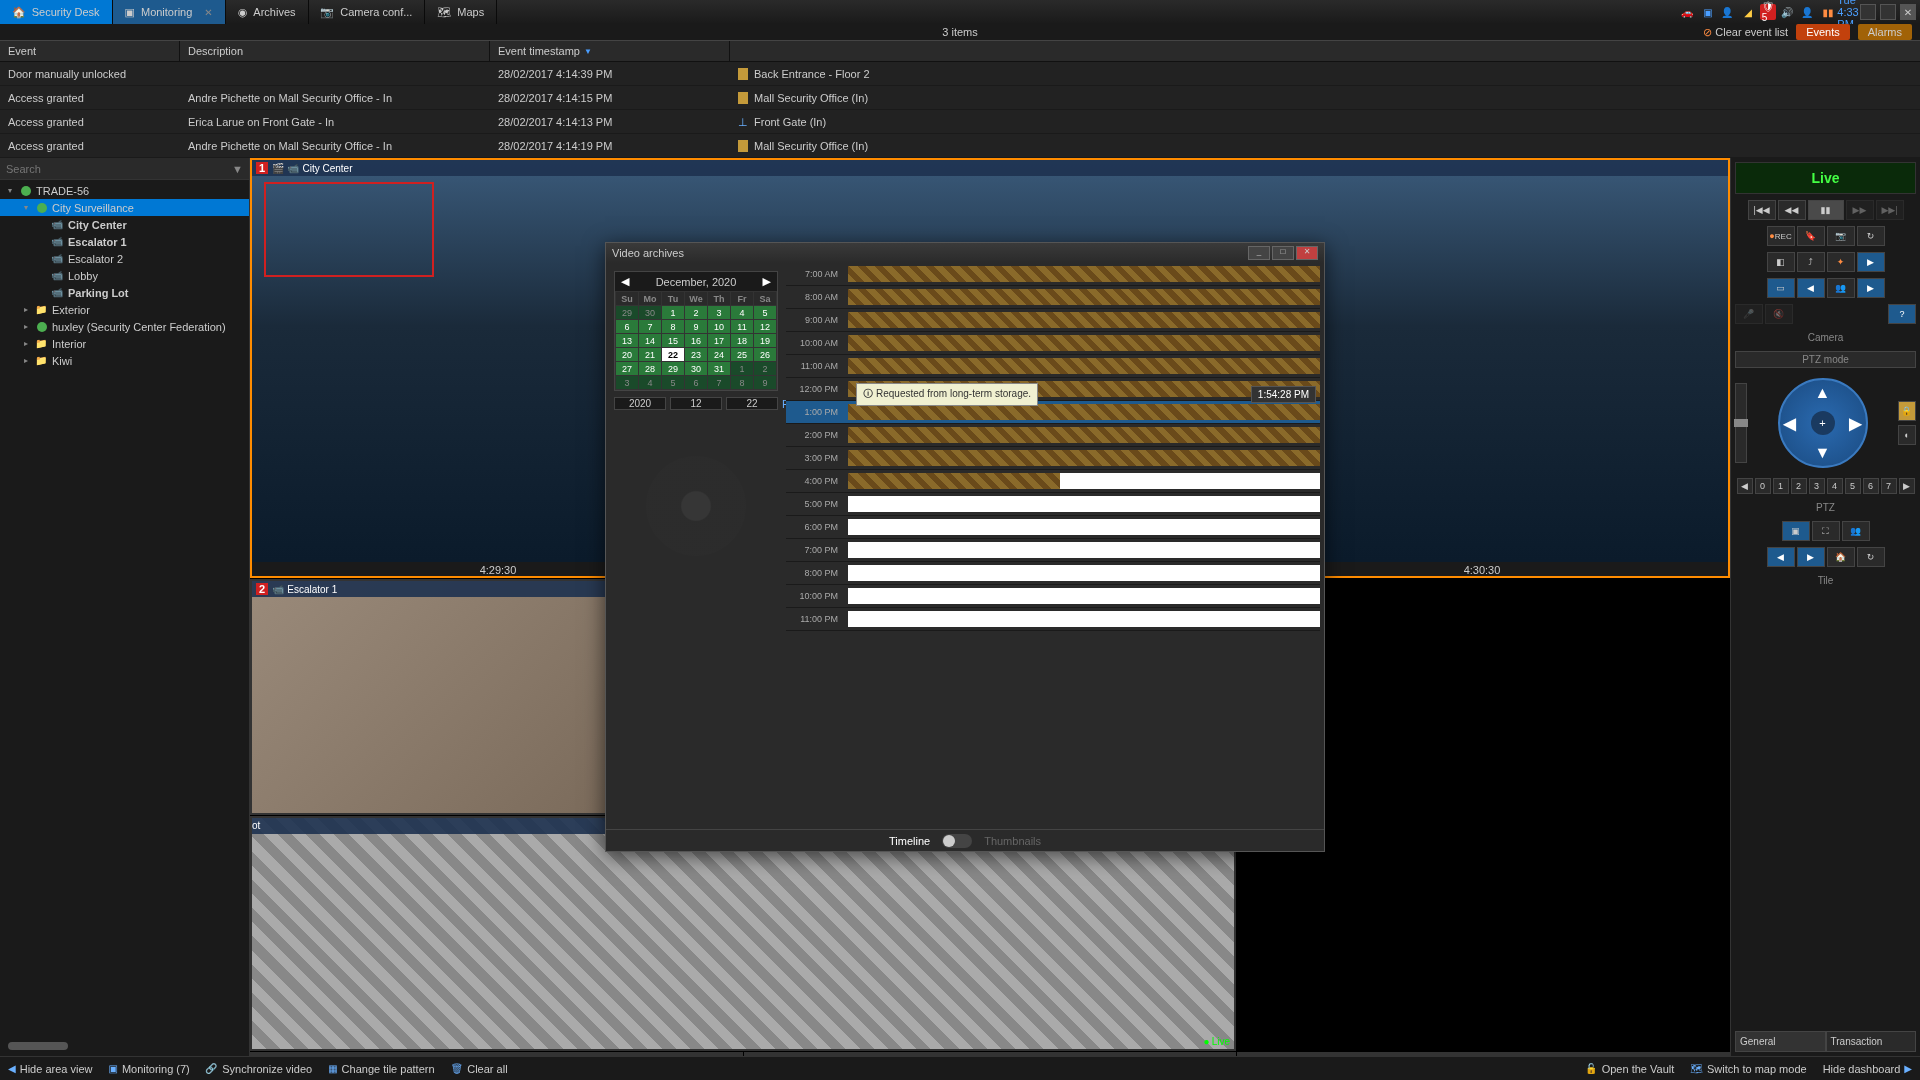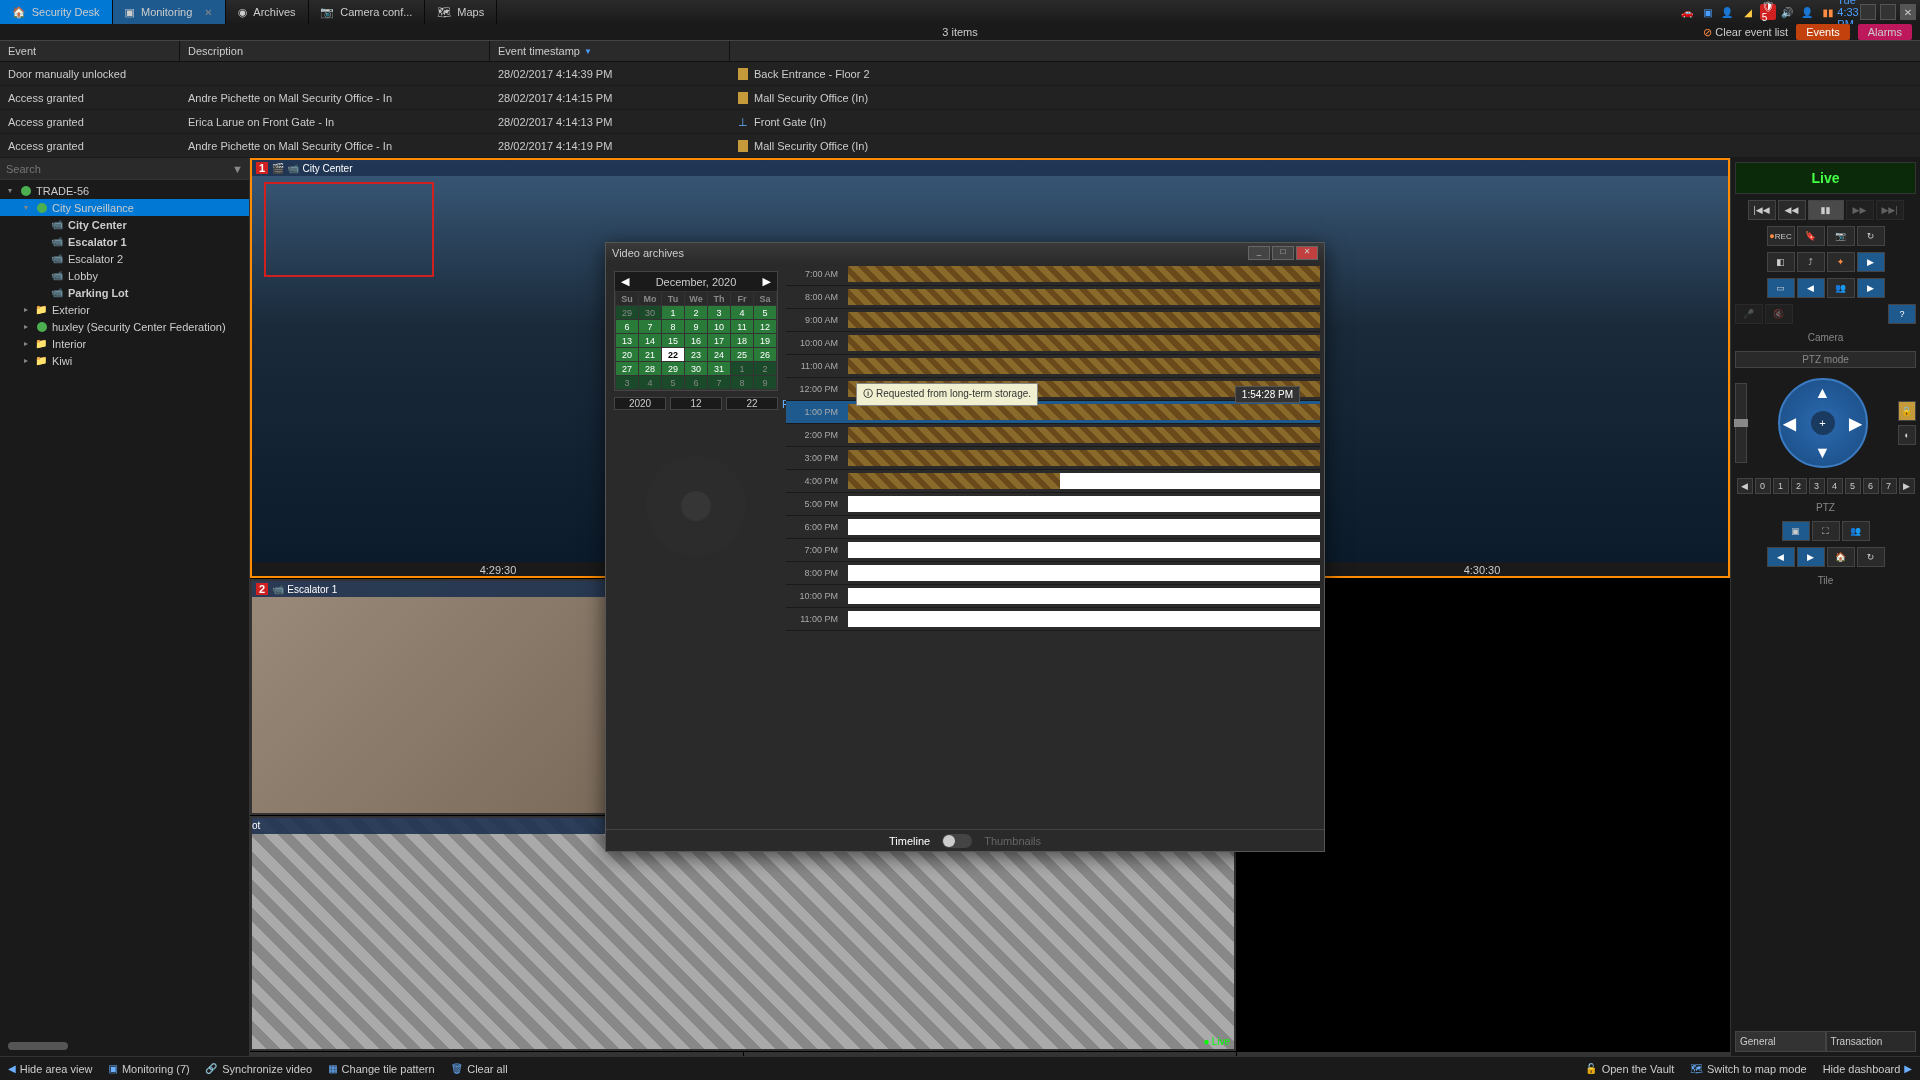--- a/index.html
+++ b/index.html
@@ -8,21 +8,21 @@
 .tab{height:24px;padding:0 12px;display:flex;align-items:center;gap:6px;border-right:1px solid #0a0a0a;cursor:pointer}
 .tab.home{background:#0078d4;color:#fff}
 .tab.active{background:#1e5a8e}
 .tab .close{margin-left:6px;color:#888;font-size:10px}
 .sysicons{margin-left:auto;display:flex;align-items:center;gap:4px;padding-right:4px}
 .sysicons span{width:16px;height:16px;display:inline-flex;align-items:center;justify-content:center;font-size:10px}
 .sysicons .clock{color:#4a9eff;font-size:11px;padding:0 6px}
 .winbtn{width:20px;height:14px;background:#333;border:1px solid #555;display:inline-block}
 .events-header{height:16px;background:#1a1a1a;display:flex;align-items:center;justify-content:center;font-size:10px;color:#888;position:relative}
 .events-header .right{position:absolute;right:8px;display:flex;gap:8px;align-items:center}
-.events-header .btn{padding:2px 10px;background:#be185d;border-radius:2px;cursor:pointer}
+.events-header .btn{padding:2px 10px;background:#a16207;border-radius:2px;cursor:pointer}
 .events-header .btn.active{background:#c2410c;color:#fff}
 .events-header .clear{color:#ff8c42;cursor:pointer}
 .events-table{background:#222}
 .events-table .thead{display:flex;height:22px;background:#2a2a2a;border-top:1px solid #444;border-bottom:1px solid #111}
 .events-table .th{padding:4px 8px;border-right:1px solid #111;display:flex;align-items:center;gap:4px}
 .events-table .row{display:flex;height:24px;border-bottom:1px solid #1a1a1a;align-items:center}
 .events-table .td{padding:4px 8px;display:flex;align-items:center;gap:6px}
 .col-event{width:180px}.col-desc{width:310px}.col-time{width:240px}.col-src{flex:1}
 .door-icon{width:10px;height:12px;background:#c49a3a;display:inline-block}
 .gate-icon{width:10px;height:12px;color:#6ab0ff}
@@ -99,21 +99,21 @@
 .date-row .refresh{margin-left:auto;color:#6ab0ff;cursor:pointer}
 .reel{width:100px;height:100px;margin:40px auto;opacity:0.2;border-radius:50%;background:radial-gradient(circle at 50% 50%,#666 20%,#333 22%,#333 100%);position:relative}
 .timeline{flex:1;overflow-y:auto;padding-right:4px}
 .trow{display:flex;height:23px;align-items:center;gap:6px;position:relative;border-bottom:1px solid #1a1a1a}
 .trow.sel{background:#1e5a8e}
 .trow .tlabel{width:56px;text-align:right;font-size:9px;color:#aaa;padding-right:4px}
 .trow .tbar{flex:1;height:16px;background:#fff;position:relative}
 .trow .tbar.striped{background:repeating-linear-gradient(45deg,#8a6a2a 0,#8a6a2a 6px,#6a4a1a 6px,#6a4a1a 12px)}
 .trow .tbar.half::after{content:'';position:absolute;right:0;top:0;bottom:0;width:55%;background:#fff}
 .tooltip{position:absolute;background:#f0f0d0;border:1px solid #888;padding:2px 6px;font-size:10px;color:#333;z-index:10;white-space:nowrap}
-.tooltip.time{right:20px;top:-18px;background:#333;color:#fff;border-color:#555}
+.tooltip.time{right:4px;top:-18px;background:#333;color:#fff;border-color:#555}
 .mfoot{height:22px;display:flex;align-items:center;justify-content:center;gap:12px;font-size:10px;border-top:1px solid #444}
 .mfoot .toggle{width:30px;height:14px;background:#444;border-radius:7px;position:relative}
 .mfoot .toggle::after{content:'';position:absolute;width:12px;height:12px;background:#ccc;border-radius:50%;top:1px;left:1px}
 .scroll-thumb{position:absolute;bottom:6px;left:8px;width:60px;height:8px;background:#555;border-radius:4px}
 .mini-timeline{position:absolute;bottom:0;left:0;right:0;height:14px;background:#1a1a1a;display:flex;align-items:flex-end;justify-content:space-around;font-size:8px;color:#888}
 </style>
 </head>
 <body>
 
 <div class="titlebar">

